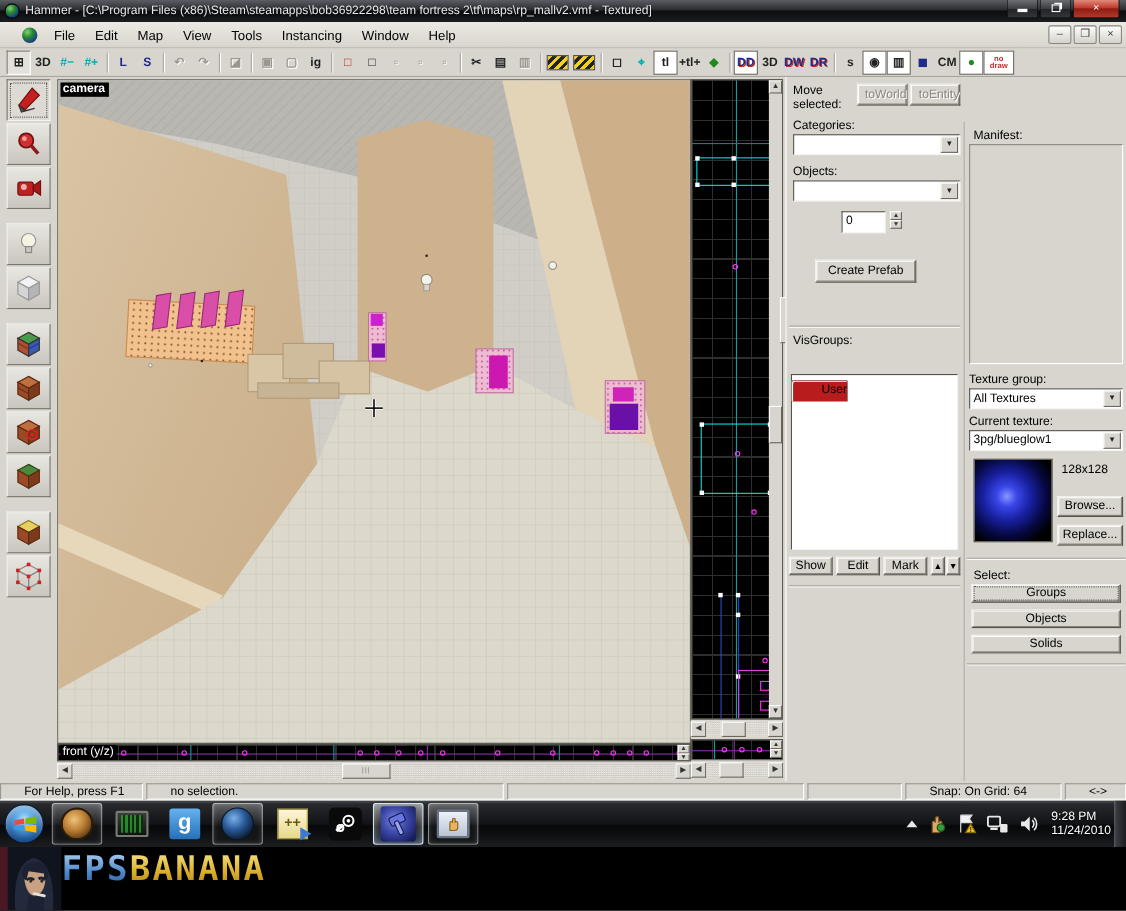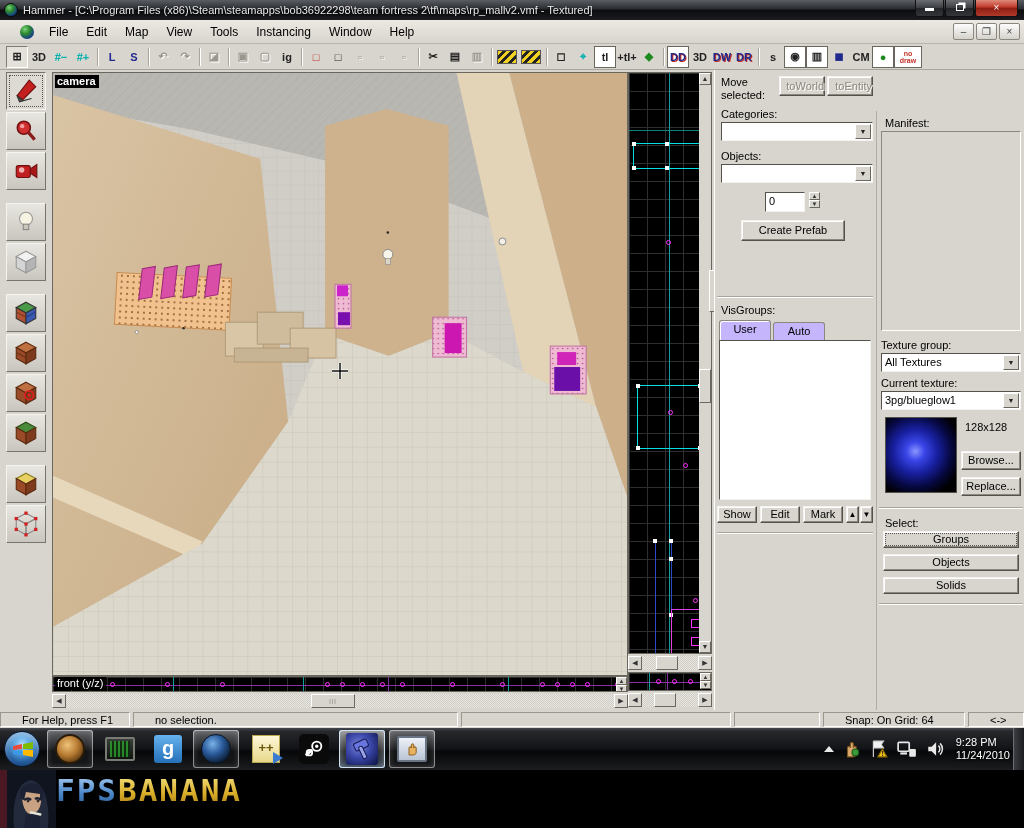--- a/index.html
+++ b/index.html
@@ -102,22 +102,22 @@
   .plabel { position:absolute; font-size:11px; color:#000; }
   .btn { position:absolute; background:#d8d5ce; border:1px solid; border-color:#f5f3ef #55524b #55524b #f5f3ef;
     box-shadow:inset -1px -1px 0 #8a877f, inset 1px 1px 0 #fff; font-size:11px; text-align:center; }
   .btn.disabled { color:#8a877f; text-shadow:1px 1px 0 #fff;text-align:right; }
   .combo { position:absolute; height:19px; background:#fff; border:1px solid; border-color:#55524b #f5f3ef #f5f3ef #55524b; }
   .combo .val { position:absolute; left:3px; top:2px; font-size:11px; }
   .combo .drop { position:absolute; right:1px; top:1px; bottom:1px; width:16px; background:#d8d5ce;
     border:1px solid; border-color:#fff #6a675f #6a675f #fff; font-size:7px; color:#222; text-align:center; line-height:14px; }
   .sunken-area { position:absolute; background:#d8d5ce; border:1px solid; border-color:#8a877f #fff #fff #8a877f; }
   .listbox { position:absolute; background:#fff; border:1px solid; border-color:#55524b #f5f3ef #f5f3ef #55524b; }
-  .tab { position:absolute; height:18px; background:#c4b5fd; border:1px solid #8a877f; border-bottom:none;
-    border-radius:3px 3px 0 0; font-size:11px; text-align:center; padding-top:2px; }
+  .tab { position:absolute; height:18px; background:#b91c1c; border:1px solid #8a877f; border-bottom:none;
+    border-radius:3px 3px 0 0; font-size:11px; text-align:right; padding-top:2px;margin-top:25px; }
   .tab.active { height:20px; z-index:2; box-shadow:inset 1px 1px 0 #fff; }
   .groupline { position:absolute; height:1px; background:#a8a59e; box-shadow:0 1px 0 #fff; }
 
   .tex-preview { position:absolute; left:8px; top:306px; width:72px; height:76px; border:1px solid #55524b;
     background:radial-gradient(circle at 42% 45%, #8a96ff 0%, #3a46e8 16%, #1820a0 38%, #060840 62%, #000 82%); }
 
   
   .spinbox { position:absolute; background:#fff; border:1px solid; border-color:#55524b #f5f3ef #f5f3ef #55524b; font-size:11px; padding:2px 3px; }
 
   
@@ -562,21 +562,21 @@
     <div class="plabel" style="left:6px;top:80px">Objects:</div>
     <div class="combo" style="left:6px;top:94px;width:152px">
       <span class="val"></span>
         <span class="drop">▼</span>
     </div>
     <div class="spinbox" style="left:50px;top:122px;width:40px;height:20px">0</div>
     <div class="spin2" style="left:94px;top:122px;position:absolute">
       <div class="sb-btn">▲</div>
       <div class="sb-btn">▼</div>
     </div>
-    <div class="btn" style="left:26px;top:150px;width:104px;height:21px;line-height:19px">Create Prefab</div>
+    <div class="btn" style="left:26px;top:166px;width:92px;height:21px;line-height:19px">Create Prefab</div>
     <div class="groupline" style="left:2px;top:226px;width:156px"></div>
 
     <div class="plabel" style="left:6px;top:234px">VisGroups:</div>
     <div class="tab active" style="left:4px;top:250px;width:52px">User</div>
     <div class="tab" style="left:58px;top:252px;width:52px">Auto</div>
     <div class="listbox" style="left:4px;top:270px;width:152px;height:160px"></div>
     <div class="btn" style="left:2px;top:436px;width:40px;height:17px;line-height:15px">Show</div>
     <div class="btn" style="left:45px;top:436px;width:40px;height:17px;line-height:15px">Edit</div>
     <div class="btn" style="left:88px;top:436px;width:40px;height:17px;line-height:15px">Mark</div>
     <div class="btn" style="left:131px;top:436px;width:13px;height:17px;line-height:15px;font-size:8px">▲</div>

